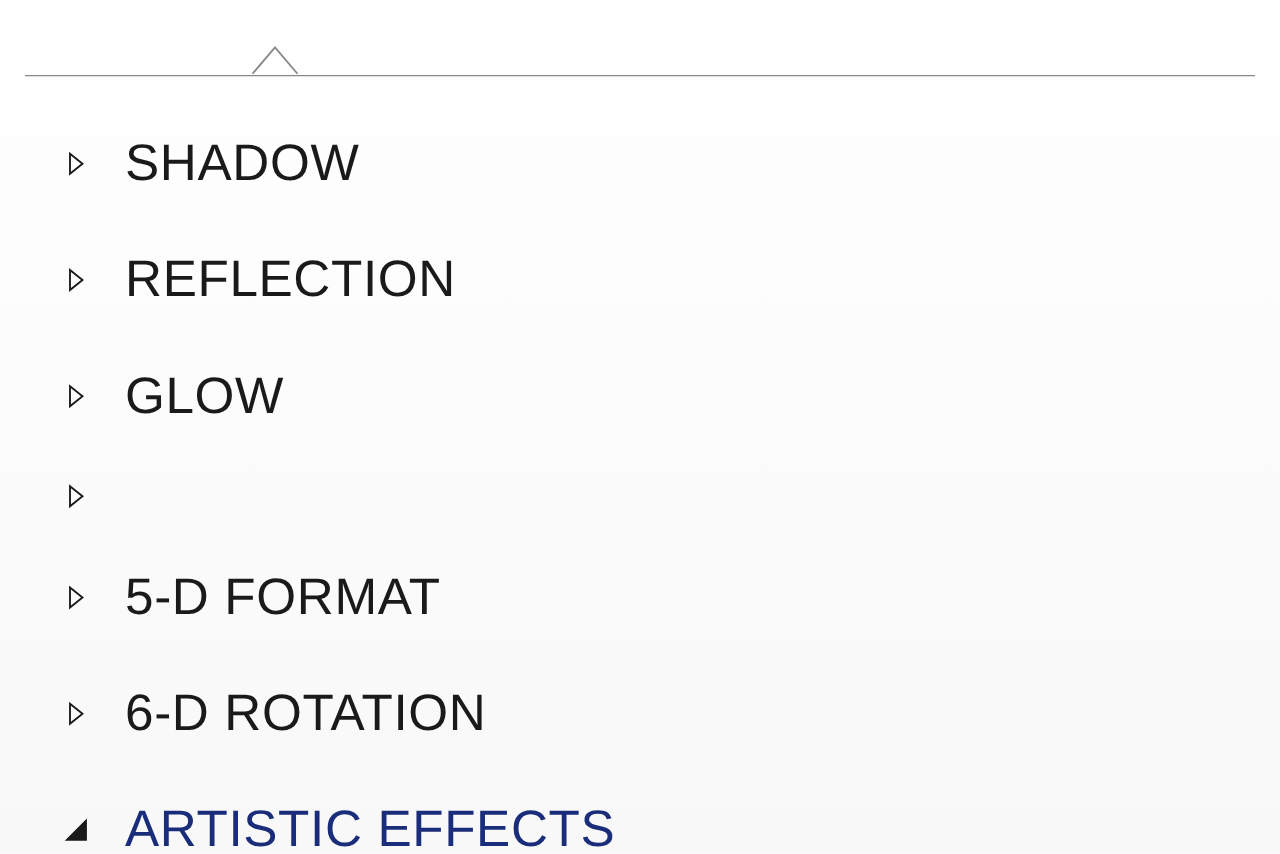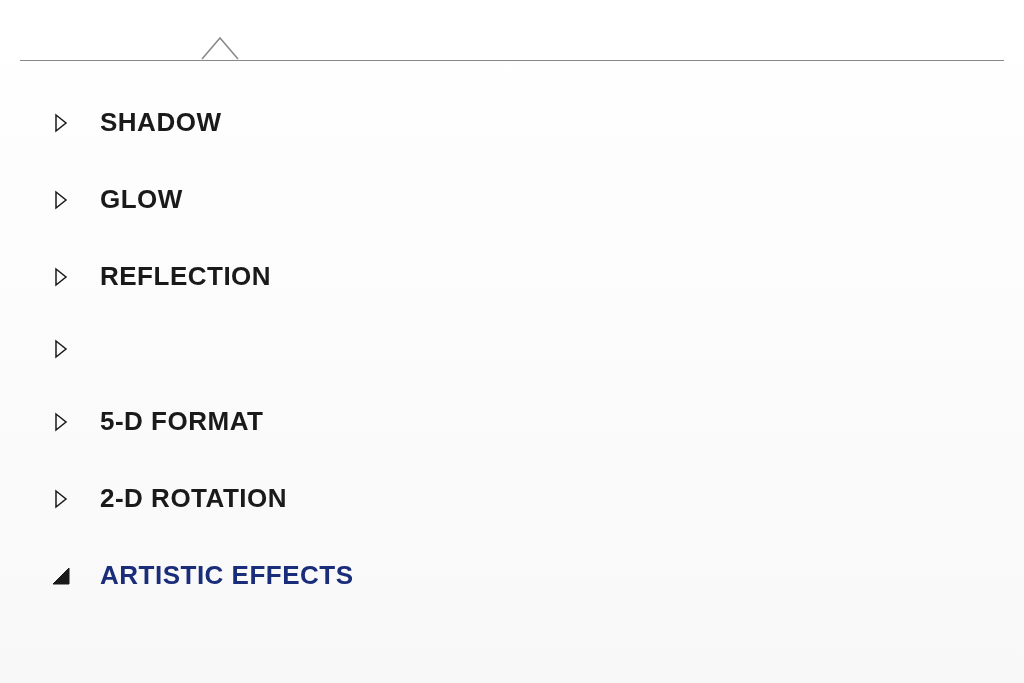--- a/index.html
+++ b/index.html
@@ -55,22 +55,22 @@
       display: flex;
       align-items: center;
       justify-content: center;
       margin-right: 28px;
       flex-shrink: 0;
     }
     .expand-icon svg {
       display: block;
     }
     .menu-label {
-      font-size: 26px;
-      font-weight: 700;
+      font-size: 41px;
+      font-weight: 400;
       color: #1a1a1a;
       letter-spacing: 0.5px;
     }
     .menu-item.selected .menu-label {
       color: #1a2d7a;
     }
   </style>
 </head>
 <body>
 
@@ -93,30 +93,30 @@
     </span>
     <span class="menu-label">SHADOW</span>
   </div>
 
   <div class="menu-item">
     <span class="expand-icon">
       <svg width="14" height="20" viewBox="0 0 14 20">
         <path d="M 2 2 L 12 10 L 2 18 Z" fill="none" stroke="#1a1a1a" stroke-width="1.5"></path>
       </svg>
     </span>
-    <span class="menu-label">GLOW</span>
+    <span class="menu-label">REFLECTION</span>
   </div>
 
   <div class="menu-item">
     <span class="expand-icon">
       <svg width="14" height="20" viewBox="0 0 14 20">
         <path d="M 2 2 L 12 10 L 2 18 Z" fill="none" stroke="#1a1a1a" stroke-width="1.5"></path>
       </svg>
     </span>
-    <span class="menu-label">REFLECTION</span>
+    <span class="menu-label">GLOW</span>
   </div>
 
   <div class="menu-item">
     <span class="expand-icon">
       <svg width="14" height="20" viewBox="0 0 14 20">
         <path d="M 2 2 L 12 10 L 2 18 Z" fill="none" stroke="#1a1a1a" stroke-width="1.5"></path>
       </svg>
     </span>
   </div>
 
@@ -128,21 +128,21 @@
     </span>
     <span class="menu-label">5-D FORMAT</span>
   </div>
 
   <div class="menu-item">
     <span class="expand-icon">
       <svg width="14" height="20" viewBox="0 0 14 20">
         <path d="M 2 2 L 12 10 L 2 18 Z" fill="none" stroke="#1a1a1a" stroke-width="1.5"></path>
       </svg>
     </span>
-    <span class="menu-label">2-D ROTATION</span>
+    <span class="menu-label">6-D ROTATION</span>
   </div>
 
   <div class="menu-item selected">
     <span class="expand-icon">
       <svg width="20" height="20" viewBox="0 0 20 20">
         <path d="M 18 2 L 18 18 L 2 18 Z" fill="#1a1a1a" stroke="#1a1a1a" stroke-width="1"></path>
       </svg>
     </span>
     <span class="menu-label">ARTISTIC EFFECTS</span>
   </div>

